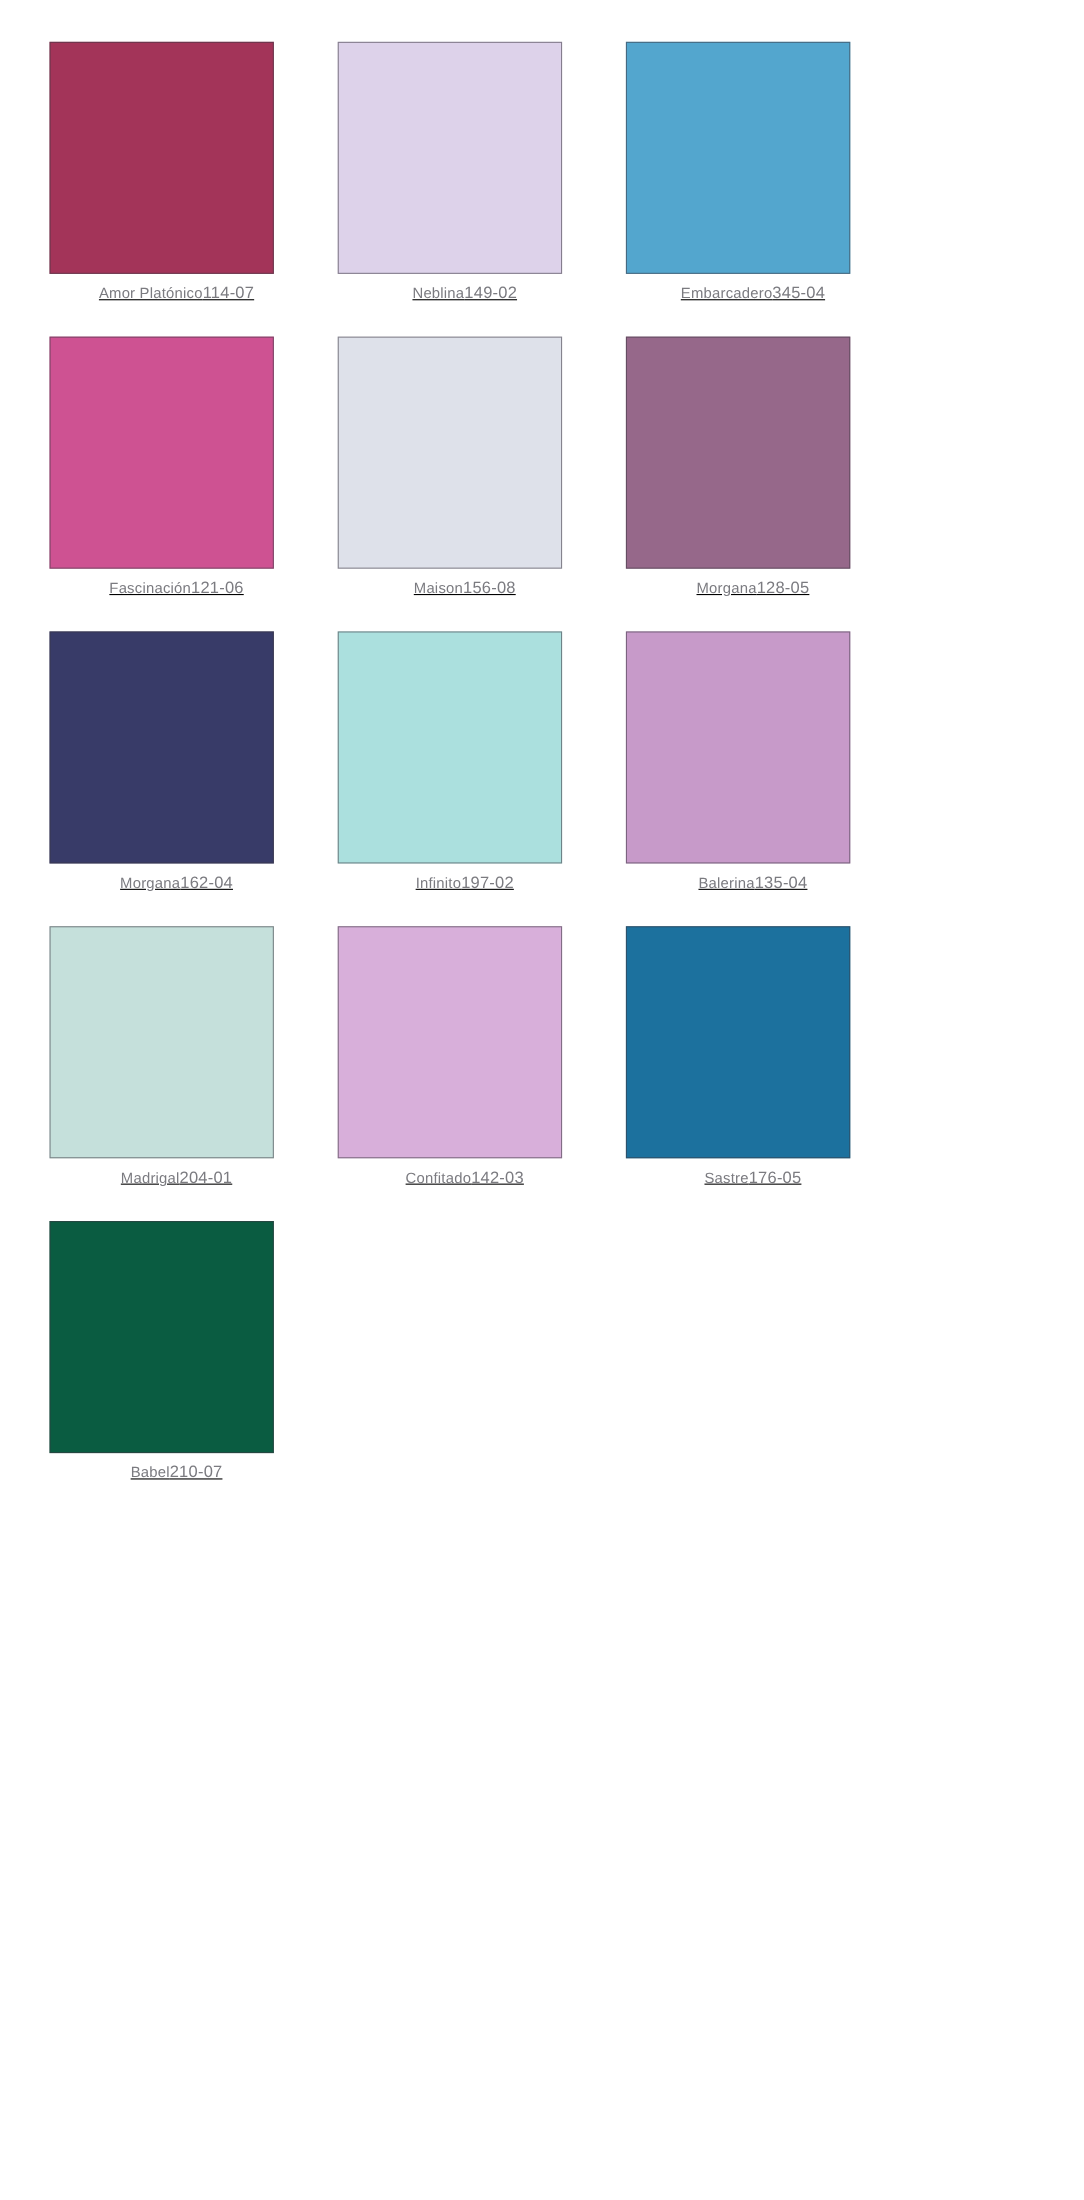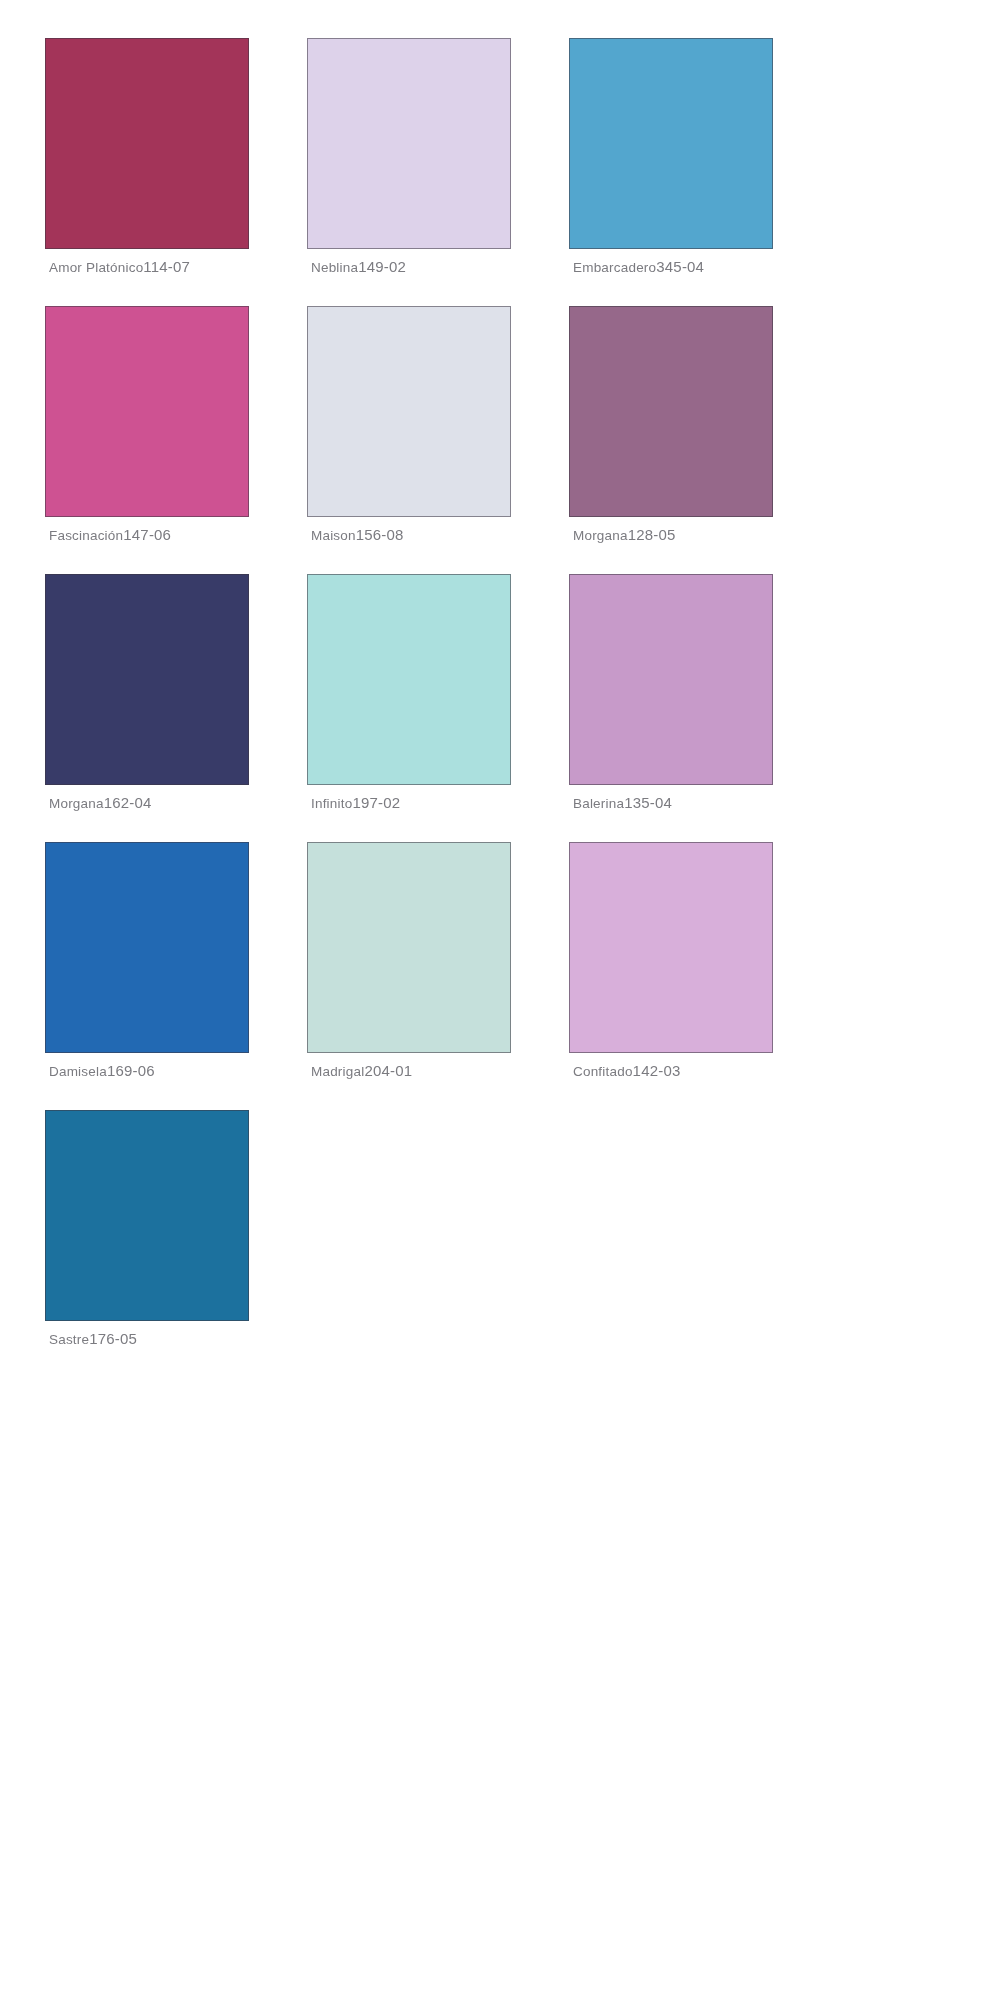--- a/index.html
+++ b/index.html
@@ -35,25 +35,26 @@
   }
   .swatch-chip {
     width: 204px;
     height: 211px;
     box-sizing: border-box;
     border: 1px solid rgba(60, 55, 65, 0.55);
     display: block;
   }
   .swatch-caption {
     display: flex;
-    justify-content: flex-start;
+    justify-content: center;
     align-items: baseline;
     width: 223px;
     margin-top: 9px;
     padding-left: 4px;
+    text-decoration: underline;
   }
   .swatch-name {
     font-size: 13.5px;
     letter-spacing: 0.2px;
     color: #7b7b80;
     white-space: nowrap;
   }
   .swatch-code {
     font-size: 15px;
     letter-spacing: 0.2px;
@@ -84,21 +85,21 @@
         <div class="swatch-chip" style="background-color: rgb(83, 166, 206);"></div>
         <div class="swatch-caption">
           <span class="swatch-name">Embarcadero</span>
           <span class="swatch-code">345-04</span>
         </div>
       </div>
       <div class="swatch-cell">
         <div class="swatch-chip" style="background-color: rgb(206, 82, 146);"></div>
         <div class="swatch-caption">
           <span class="swatch-name">Fascinación</span>
-          <span class="swatch-code">147-06</span>
+          <span class="swatch-code">121-06</span>
         </div>
       </div>
       <div class="swatch-cell">
         <div class="swatch-chip" style="background-color: rgb(222, 225, 234);"></div>
         <div class="swatch-caption">
           <span class="swatch-name">Maison</span>
           <span class="swatch-code">156-08</span>
         </div>
       </div>
       <div class="swatch-cell">
@@ -123,41 +124,41 @@
         </div>
       </div>
       <div class="swatch-cell">
         <div class="swatch-chip" style="background-color: rgb(199, 154, 201);"></div>
         <div class="swatch-caption">
           <span class="swatch-name">Balerina</span>
           <span class="swatch-code">135-04</span>
         </div>
       </div>
       <div class="swatch-cell">
-        <div class="swatch-chip" style="background-color: rgb(34, 105, 179);"></div>
-        <div class="swatch-caption">
-          <span class="swatch-name">Damisela</span>
-          <span class="swatch-code">169-06</span>
-        </div>
-      </div>
-      <div class="swatch-cell">
         <div class="swatch-chip" style="background-color: rgb(197, 224, 219);"></div>
         <div class="swatch-caption">
           <span class="swatch-name">Madrigal</span>
           <span class="swatch-code">204-01</span>
         </div>
       </div>
       <div class="swatch-cell">
         <div class="swatch-chip" style="background-color: rgb(216, 175, 218);"></div>
         <div class="swatch-caption">
           <span class="swatch-name">Confitado</span>
           <span class="swatch-code">142-03</span>
         </div>
       </div>
       <div class="swatch-cell">
         <div class="swatch-chip" style="background-color: rgb(28, 113, 158);"></div>
         <div class="swatch-caption">
           <span class="swatch-name">Sastre</span>
           <span class="swatch-code">176-05</span>
         </div>
       </div>
+      <div class="swatch-cell">
+        <div class="swatch-chip" style="background-color: rgb(10, 92, 65);"></div>
+        <div class="swatch-caption">
+          <span class="swatch-name">Babel</span>
+          <span class="swatch-code">210-07</span>
+        </div>
+      </div>
     </div>
 </div>
 
 </body></html>

